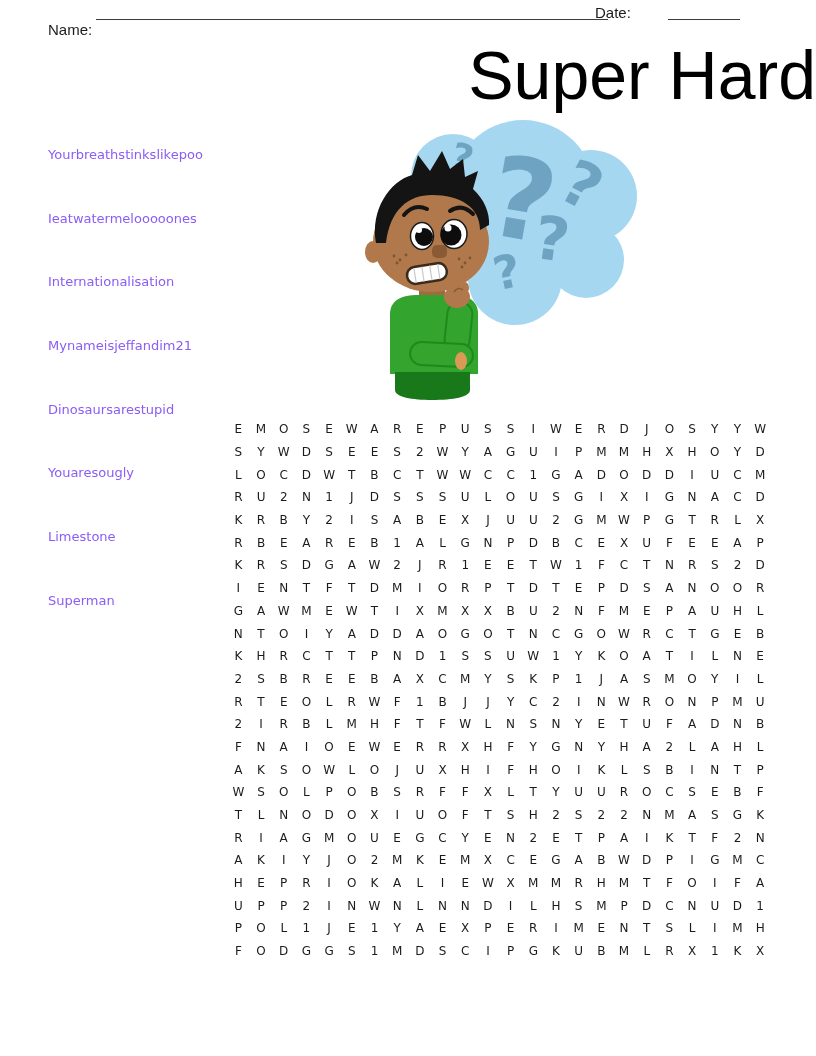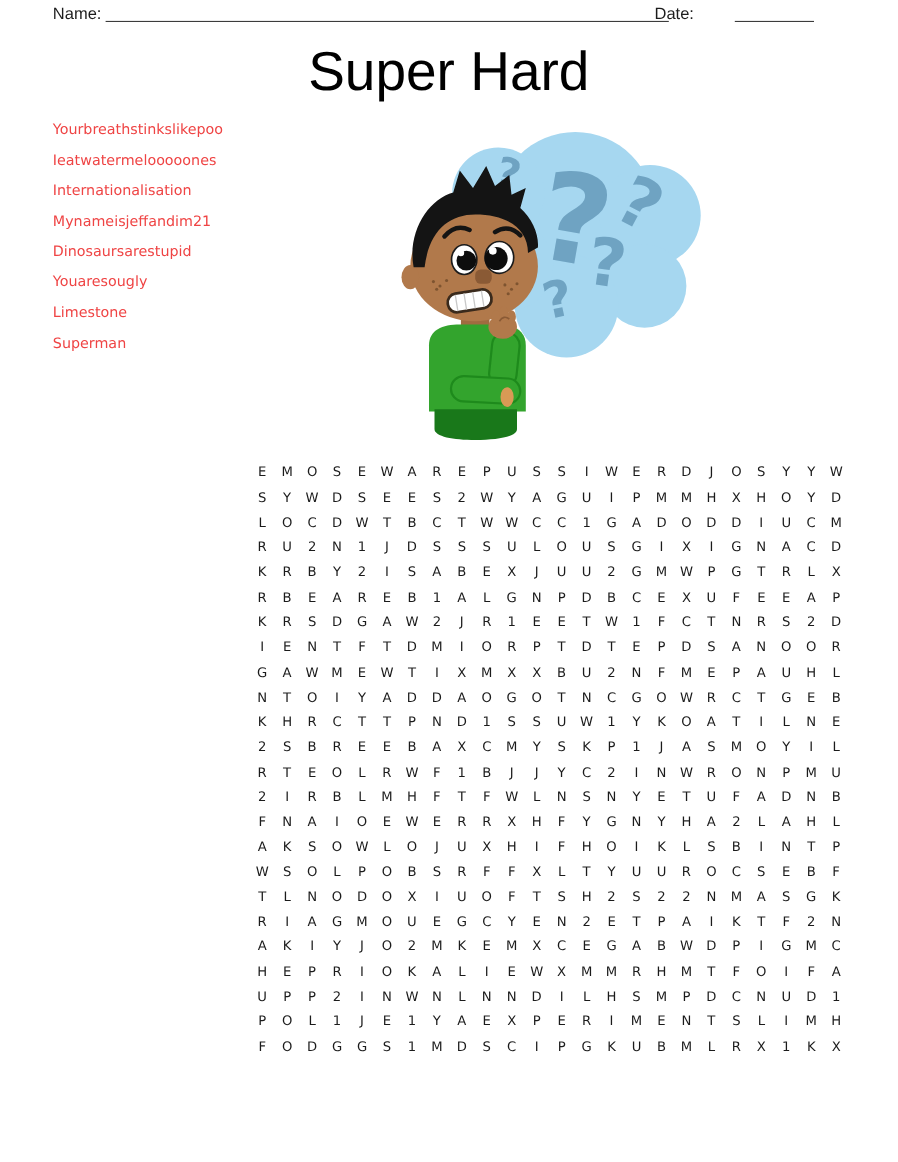--- a/index.html
+++ b/index.html
@@ -2,36 +2,36 @@
 <html><head>
 <meta charset="utf-8">
 <style>
   html,body{margin:0;padding:0;}
   body{
     width:816px;height:1056px;position:relative;background:#ffffff;
     font-family:"Liberation Sans",sans-serif;color:#1f1f1f;overflow:hidden;
   }
   
   .hdr-label{position:absolute;font-size:15px;color:#1c1c1c;}
-  #name-label{left:48px;top:4px;}
+  #name-label{left:48px;top:21px;}
   #date-label{left:595px;top:4px;}
   .blank-line{position:absolute;top:2px;height:17px;border-bottom:1.5px solid #3c3c3c;}
   #name-line{left:96px;width:512px;}
   #date-line{left:668px;width:72px;}
   
   #page-title{
-    position:absolute;left:0;top:36px;width:816px;text-align:center;
-    font-size:50px;font-weight:400;letter-spacing:0px;color:#000;
+    position:absolute;left:0;top:36px;width:816px;text-align:right;
+    font-size:68px;font-weight:400;letter-spacing:0px;color:#000;
     font-family:"Liberation Sans",sans-serif;
   }
   
   #word-list{position:absolute;left:48px;top:105px;width:190px;}
   .word-item{
-    height:27.7px;line-height:27.7px;font-size:13px;color:#ef4444;
-    font-family:"DejaVu Sans",sans-serif;white-space:nowrap;
+    height:27.7px;line-height:27.7px;font-size:13px;color:#8b5cf6;
+    font-family:"DejaVu Sans",sans-serif;white-space:nowrap;margin-top:36px;
   }
   
   #illustration{position:absolute;left:358px;top:112px;width:292px;height:292px;}
   
   #word-search-grid{
     position:absolute;left:227px;top:418px;
     display:grid;grid-template-columns:repeat(24,22.7px);grid-auto-rows:22.7px;
   }
   .grid-cell{
     display:flex;align-items:center;justify-content:center;

